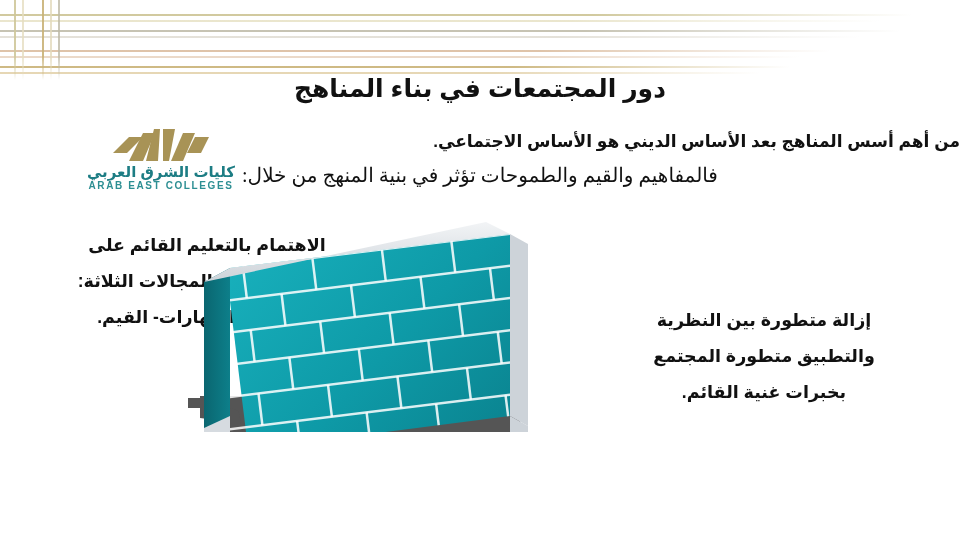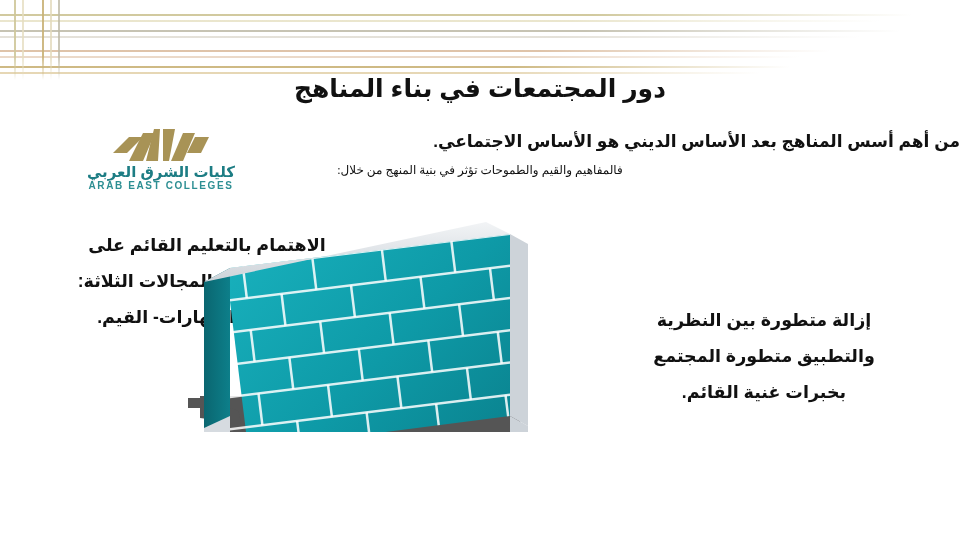--- a/index.html
+++ b/index.html
@@ -57,21 +57,21 @@
     text-align: right;
     font-size: 17px;
     font-weight: bold;
     color: #111111;
   }
   #sub2 {
     position: absolute;
     left: 0; right: 0;
     top: 163px;
     text-align: center;
-    font-size: 12px;
+    font-size: 20px;
     font-weight: normal;
     color: #111111;
     font-family: "Liberation Serif", "DejaVu Serif", serif;
   }
 
   
   #logo {
     position: absolute;
     left: 78px;
     top: 127px;

